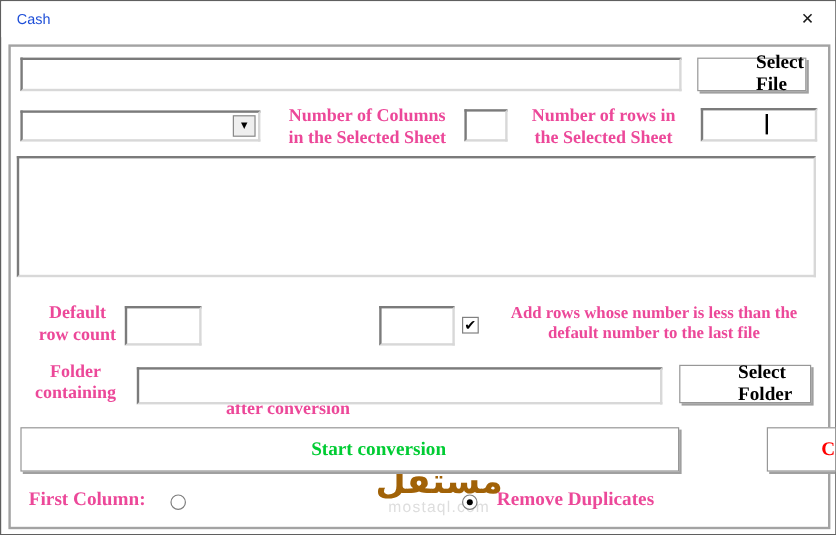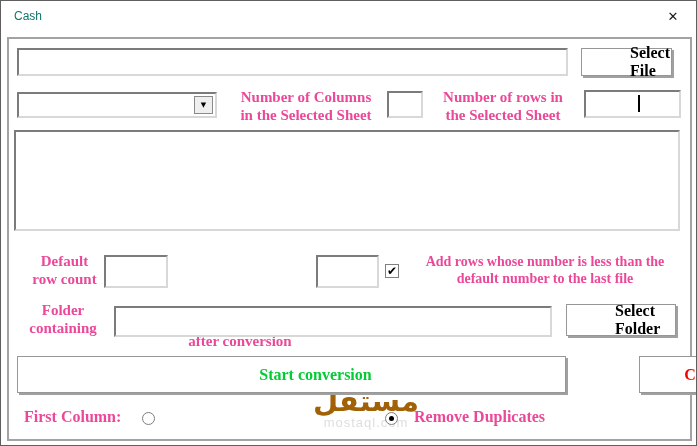--- a/index.html
+++ b/index.html
@@ -6,21 +6,21 @@
   html,body { width:697px; height:446px; background:#cfcfcf; }
   #window {
     position:relative; width:697px; height:446px; background:#ffffff;
     border:1px solid #5f5f5f; overflow:hidden;
     font-family:"Liberation Serif","DejaVu Serif",serif;
   }
   
   .titlebar { position:absolute; left:0; top:0; width:100%; height:30px; background:#ffffff; }
   .title {
     position:absolute; left:13px; top:0; height:30px; line-height:30px;
-    font-family:"Liberation Sans","DejaVu Sans",sans-serif; font-size:12px; color:#0f766e;
+    font-family:"Liberation Sans","DejaVu Sans",sans-serif; font-size:12px; color:#1d4ed8;
   }
   .close-btn {
     position:absolute; right:0; top:0; width:46px; height:30px;
     display:flex; align-items:center; justify-content:center; cursor:default;
   }
   .close-btn span { font-family:"DejaVu Sans",sans-serif; font-size:13px; color:#1a1a1a; }
   
   .panel {
     position:absolute; left:6px; top:36px; width:685px; height:404px;
     border:2px solid #a3a3a3; background:transparent; pointer-events:none;

